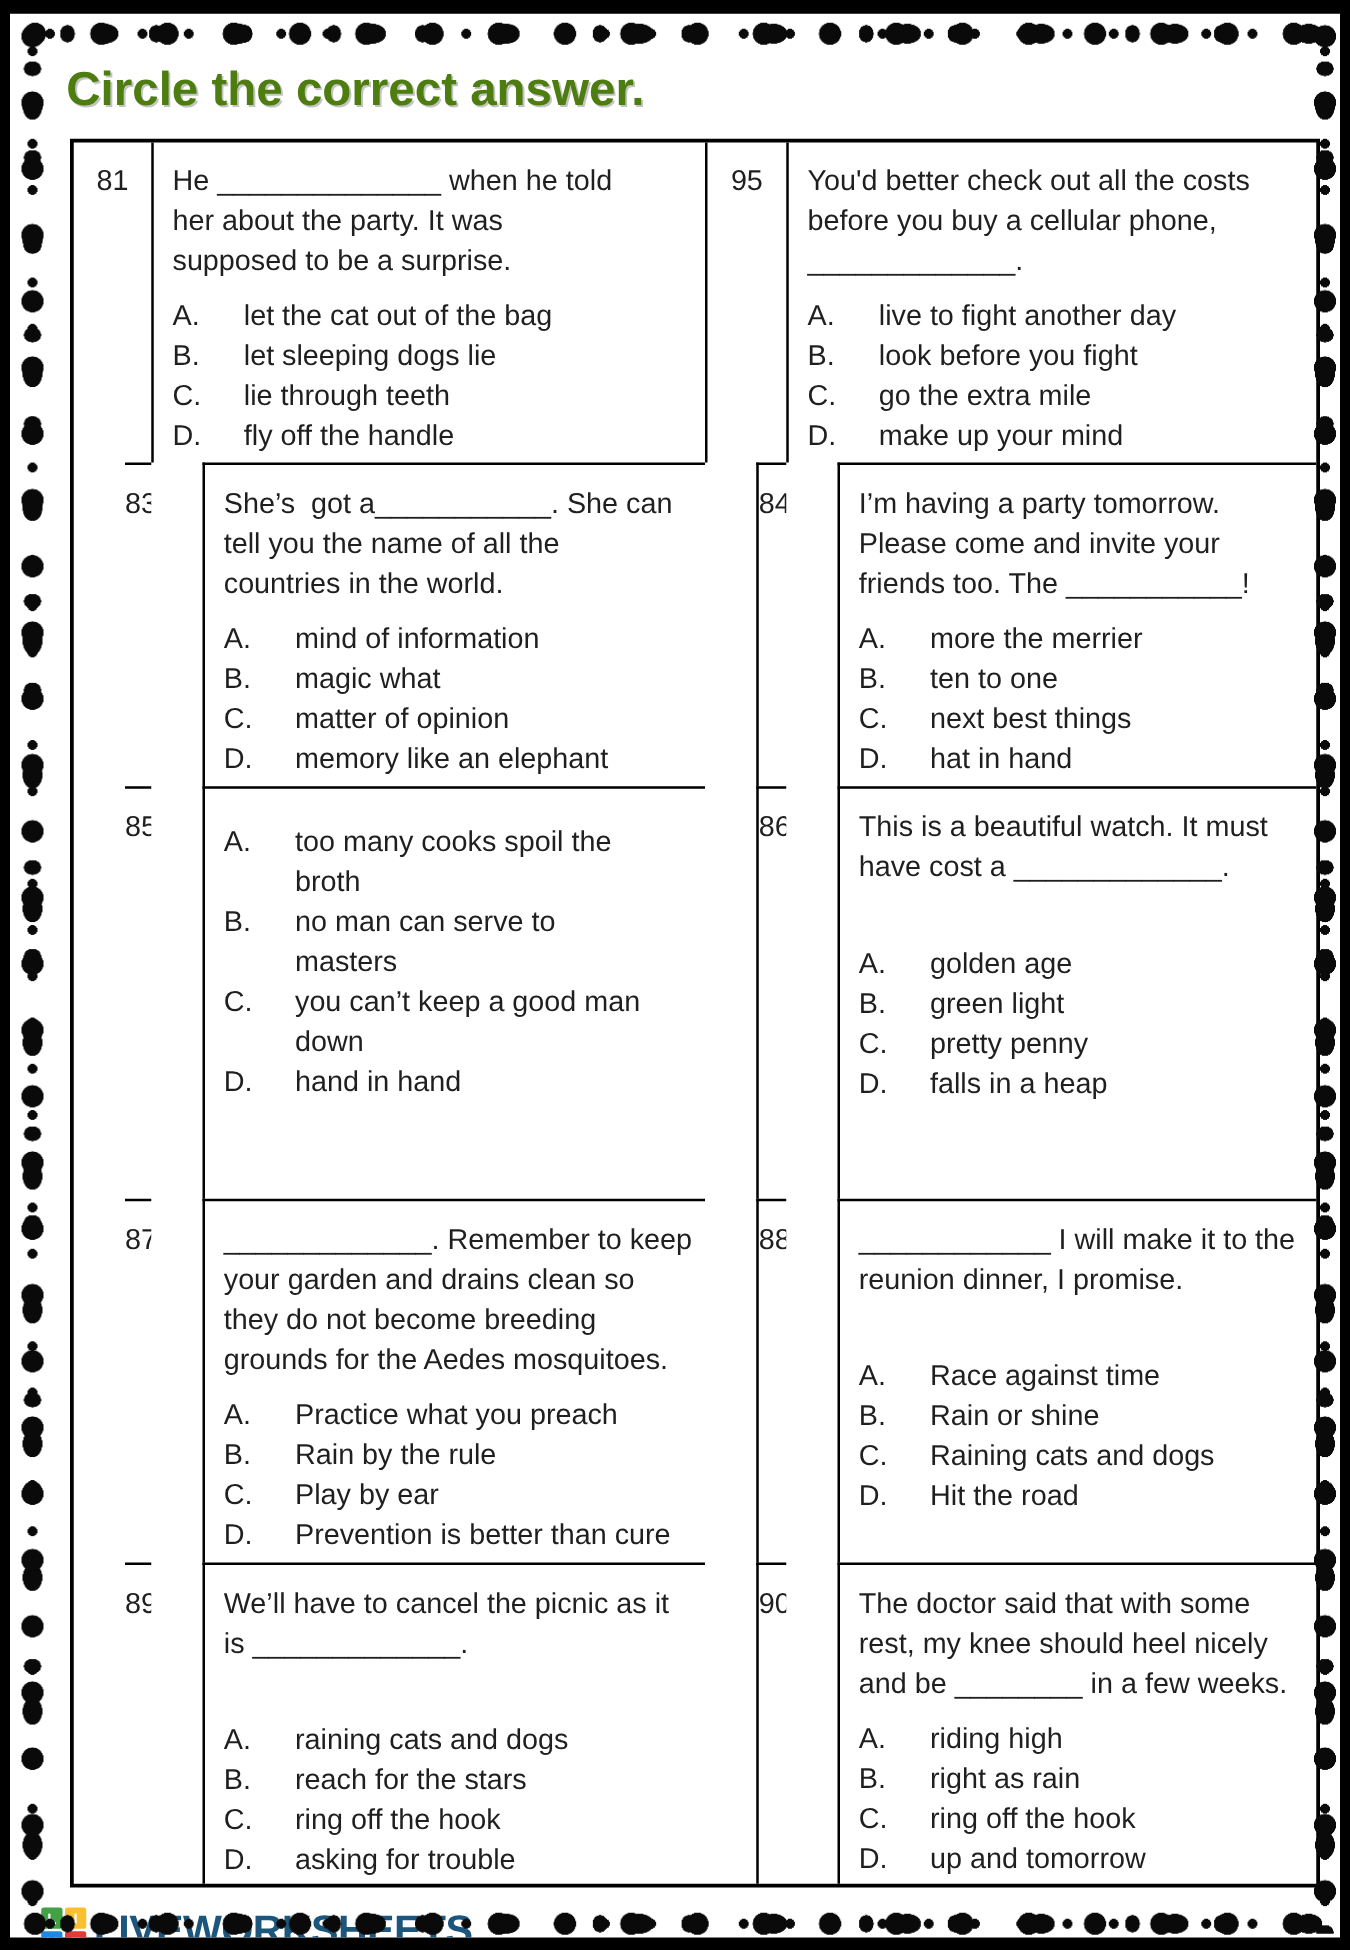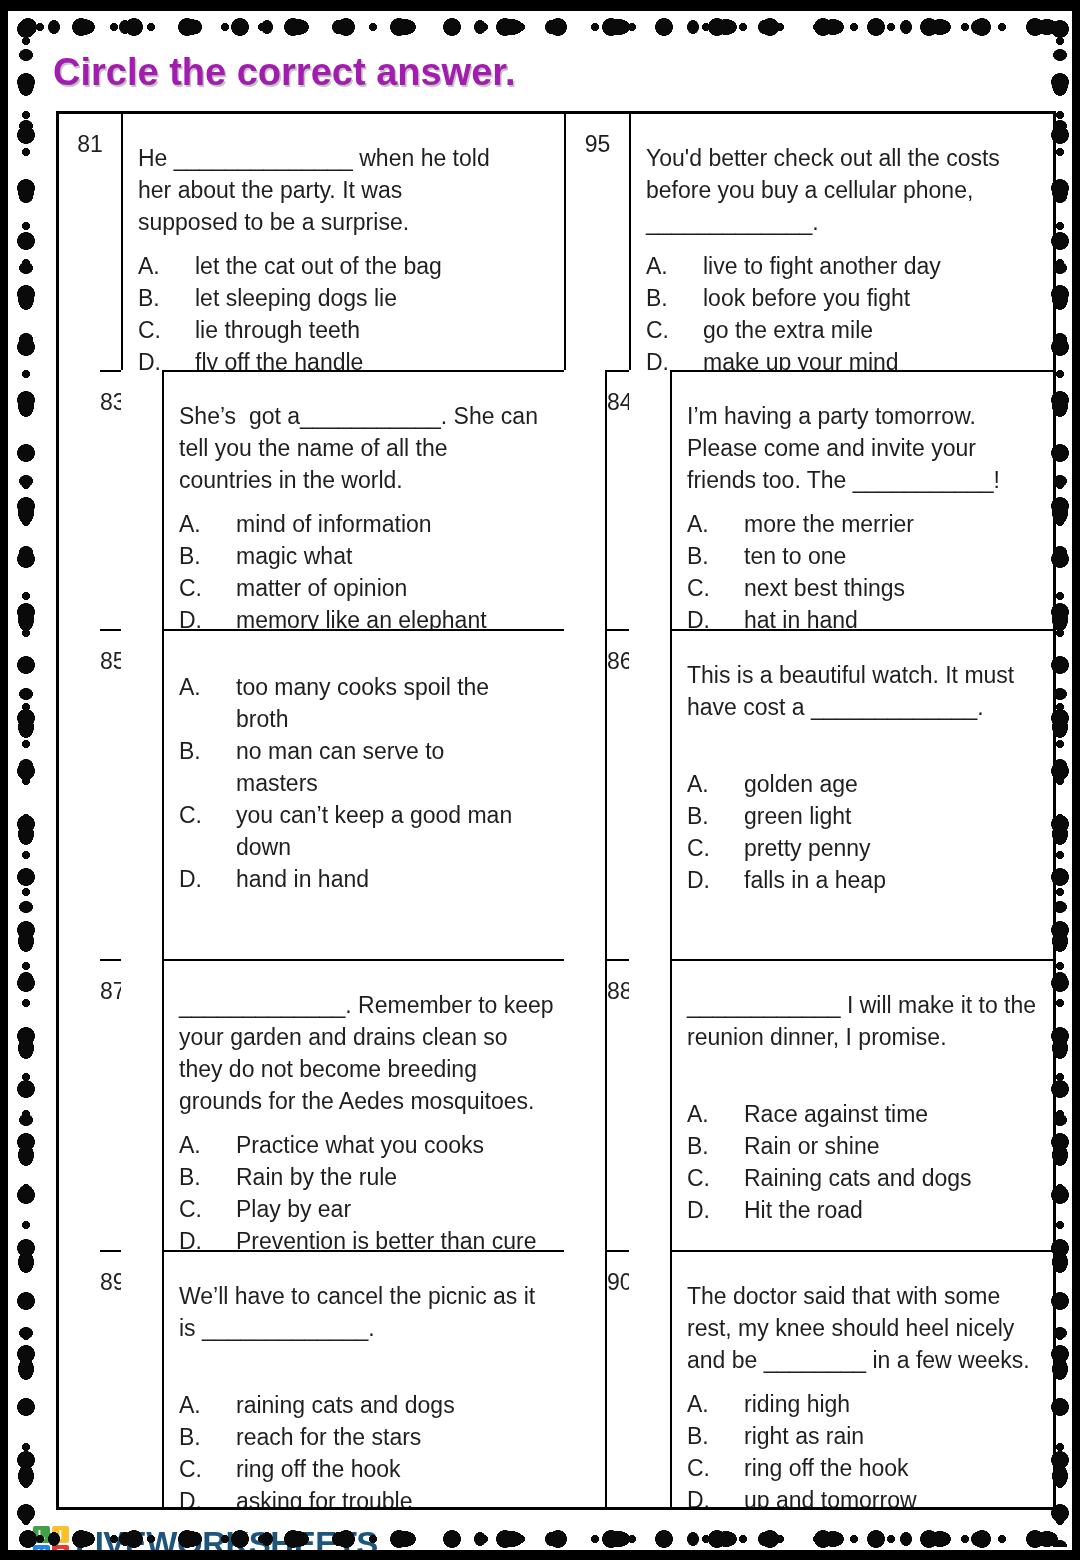--- a/index.html
+++ b/index.html
@@ -37,42 +37,42 @@
     background-size:100% 53px,100% 71px,100% 37px,100% 107px;
     background-repeat:repeat-y;
   }
   .dots-top{left:6px;top:4px;width:1050px;}
   .dots-bottom{left:6px;top:1516px;width:1052px;}
   .dots-left{left:6px;top:4px;height:1528px;}
   .dots-right{left:1040px;top:4px;height:1532px;}
 
   .title{
     position:absolute;left:45px;top:40px;
-    font-size:38px;font-weight:600;color:#a21caf;
+    font-size:38px;font-weight:600;color:#4d7c0f;
     letter-spacing:0px;
     text-shadow:1.5px 1.5px 0 rgba(40,40,40,.28);
     z-index:2;
   }
 
   
   .qtable{
     position:absolute;left:48px;top:100px;width:1000px;
     box-sizing:border-box;
     border:3px solid #000;
     display:grid;
     grid-template-columns:62px 443px 65px 1fr;
     grid-template-rows:256px 259px 330px 291px 257px;
     z-index:2;
     background:#fff;
   }
   .cell{box-sizing:border-box;overflow:hidden;font-size:23px;line-height:32px;}
   .cell.bl{border-left:2px solid #000;}
   .cell.bt{border-top:2px solid #000;margin-left:41px;}
   .num{padding-top:14px;text-align:center;}
-  .q{padding:28px 10px 0 15px;}
+  .q{padding:14px 10px 0 15px;}
   .qtext{white-space:pre-wrap;}
   .opts{margin-top:12px;}
   .opts.gap{margin-top:45px;}
   .opt{display:flex;align-items:flex-start;}
   .opt .letter{flex:0 0 57px;}
   .opt .otext{white-space:pre-wrap;}
 
   
   .brand{
     position:absolute;left:25px;top:1514px;z-index:2;
@@ -256,21 +256,21 @@
 
     <div class="cell num bt">87</div>
     <div class="cell q bl bt">
       <div class="qtext">_____________. Remember to keep
 your garden and drains clean so
 they do not become breeding
 grounds for the Aedes mosquitoes.</div>
       <div class="opts">
         <div class="opt">
             <span class="letter">A.</span>
-            <span class="otext">Practice what you cooks</span>
+            <span class="otext">Practice what you preach</span>
           </div>
         <div class="opt">
             <span class="letter">B.</span>
             <span class="otext">Rain by the rule</span>
           </div>
         <div class="opt">
             <span class="letter">C.</span>
             <span class="otext">Play by ear</span>
           </div>
         <div class="opt">

